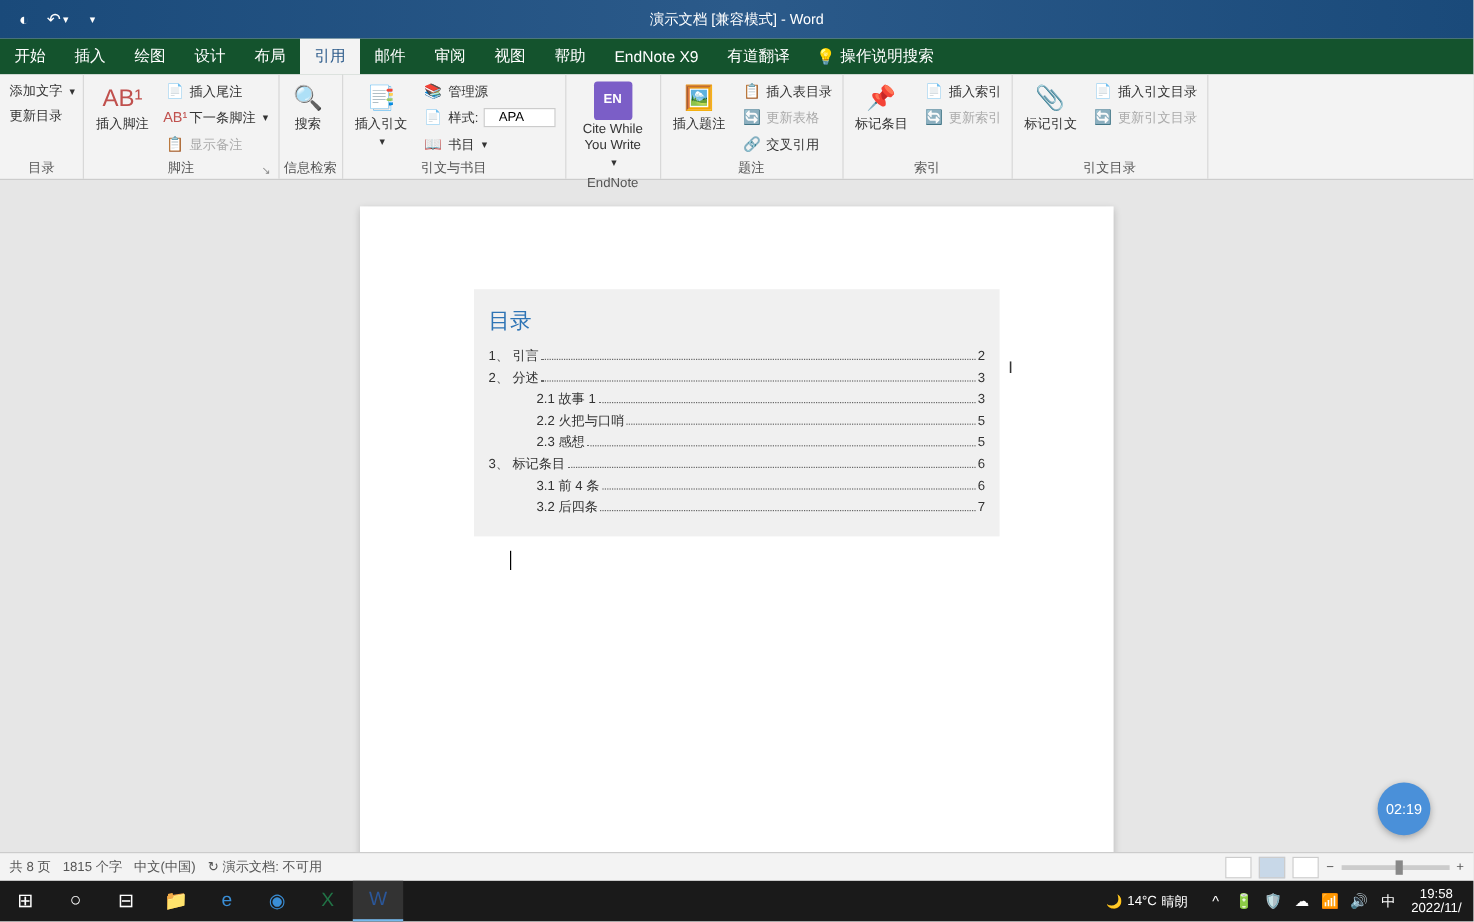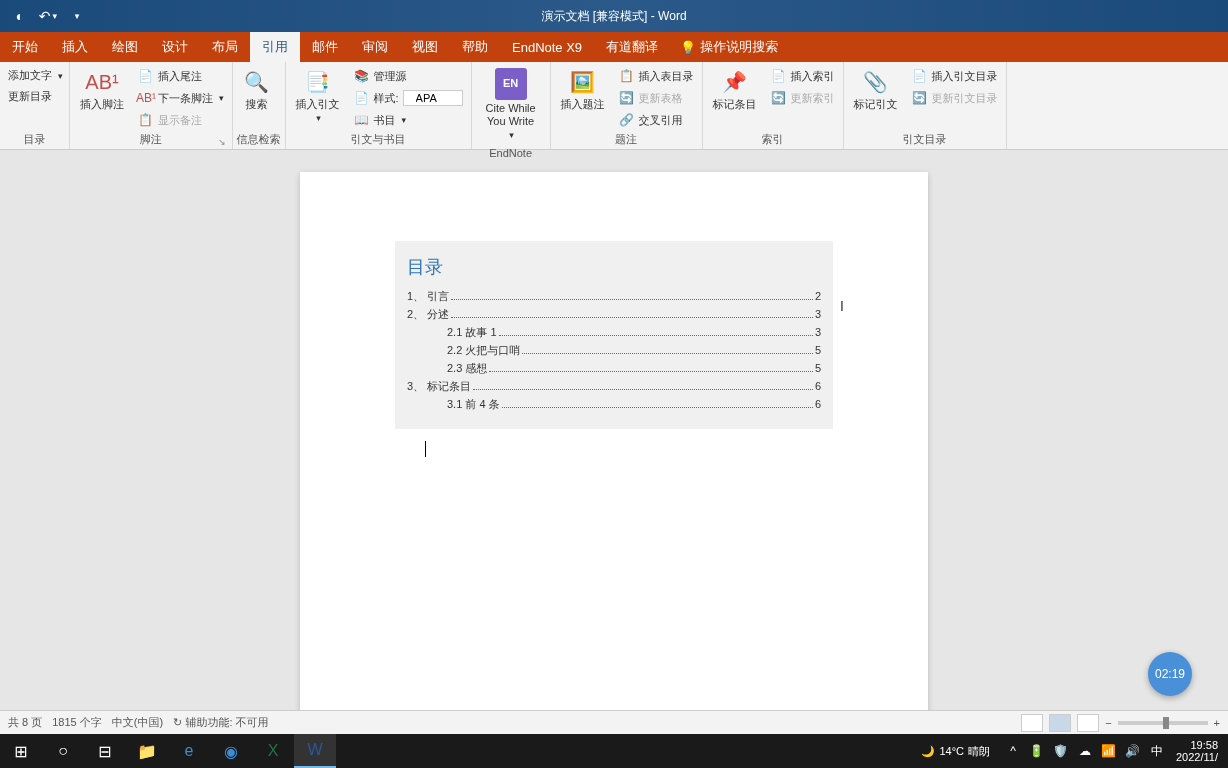--- a/index.html
+++ b/index.html
@@ -8,21 +8,21 @@
 
 .titlebar { height: 32px; background: linear-gradient(to right, #1a4a7a, #2b5a8a, #1a4a7a); color: #fff; display: flex; align-items: center; font-size: 12px; position: relative; }
 .titlebar .qat { display: flex; align-items: center; gap: 4px; padding-left: 8px; }
 .titlebar .qat-btn { width: 24px; height: 24px; display: flex; align-items: center; justify-content: center; color: #fff; font-size: 14px; }
 .titlebar .title-center { position: absolute; left: 50%; transform: translateX(-50%); }
 .titlebar .title-right { margin-left: auto; display: flex; align-items: center; gap: 8px; padding-right: 8px; }
 .titlebar .avatar { width: 26px; height: 26px; border-radius: 50%; background: #5a7a9a; display: flex; align-items: center; justify-content: center; font-size: 14px; }
 .titlebar .win-btn { width: 40px; height: 32px; display: flex; align-items: center; justify-content: center; }
 
 
-.tabs { height: 30px; background: #c2410c; display: flex; align-items: stretch; color: #fff; font-size: 13px; }
+.tabs { height: 30px; background: #14532d; display: flex; align-items: stretch; color: #fff; font-size: 13px; }
 .tab { padding: 0 12px; display: flex; align-items: center; cursor: pointer; }
 .tab.active { background: #f3f3f3; color: #2b5a8a; }
 .tell-me { display: flex; align-items: center; gap: 4px; padding: 0 10px; }
 
 
 .ribbon { height: 88px; background: #f3f3f3; border-bottom: 1px solid #ccc; display: flex; }
 .rgroup { border-right: 1px solid #d8d8d8; display: flex; flex-direction: column; padding: 2px 4px 0 4px; }
 .rgroup-body { flex: 1; display: flex; align-items: flex-start; gap: 4px; }
 .rgroup-label { font-size: 11px; color: #555; text-align: center; padding: 2px 0; position: relative; }
 .rgroup-label .launcher { position: absolute; right: 2px; bottom: 2px; font-size: 9px; color: #888; }
@@ -58,21 +58,21 @@
 .zoom-slider { width: 90px; height: 4px; background: #ccc; position: relative; }
 .zoom-slider .thumb { position: absolute; left: 45px; top: -4px; width: 6px; height: 12px; background: #888; }
 
 
 .taskbar { position: absolute; bottom: 0; left: 0; right: 0; height: 34px; background: #1a1a1a; display: flex; align-items: center; }
 .taskbar .tb-btn { width: 42px; height: 34px; display: flex; align-items: center; justify-content: center; color: #fff; font-size: 16px; }
 .taskbar .tb-btn.active { border-bottom: 2px solid #76b9ed; background: #333; }
 .taskbar .tb-right { margin-left: auto; display: flex; align-items: center; gap: 6px; color: #fff; font-size: 11px; padding-right: 6px; }
 .taskbar .weather { display: flex; align-items: center; gap: 4px; padding: 0 8px; }
 .taskbar .tray-icon { width: 18px; display: flex; justify-content: center; font-size: 12px; }
-.taskbar .clock { text-align: right; line-height: 1.1; padding: 0 4px; }
+.taskbar .clock { text-align: center; line-height: 1.1; padding: 0 4px; }
 
 
 .timer-badge { position: absolute; right: 36px; bottom: 72px; width: 44px; height: 44px; border-radius: 50%; background: #4a90d9; color: #fff; display: flex; align-items: center; justify-content: center; font-size: 12px; box-shadow: 0 2px 6px rgba(0,0,0,0.3); }
 
 .dd { font-size: 9px; margin-left: 2px; }
 </style>
 </head>
 <body>
 
 <div class="titlebar">
@@ -301,33 +301,39 @@
               <span class="toc-text">标记条目</span>
               <span class="toc-dots"></span>
               <span class="toc-page">6</span>
             </div>
             <div class="toc-entry indent1">
               <span class="toc-num"></span>
               <span class="toc-text">3.1 前 4 条</span>
               <span class="toc-dots"></span>
               <span class="toc-page">6</span>
             </div>
+            <div class="toc-entry indent1">
+              <span class="toc-num"></span>
+              <span class="toc-text">3.2 后四条</span>
+              <span class="toc-dots"></span>
+              <span class="toc-page">7</span>
+            </div>
           </div>
       </div>
       <div class="cursor-line"></div>
     </div>
     <div class="i-cursor">I</div>
   </div>
 </div>
 
 <div class="statusbar">
   <span>共 8 页</span>
   <span>1815 个字</span>
   <span>中文(中国)</span>
-  <span>↻ <span>辅助功能: 不可用</span></span>
+  <span>↻ <span>演示文档: 不可用</span></span>
   <div class="sb-right">
     <div class="view-btn"></div>
     <div class="view-btn active"></div>
     <div class="view-btn"></div>
     <span>−</span>
     <div class="zoom-slider">
         <div class="thumb"></div>
       </div>
     <span>+</span>
   </div>

